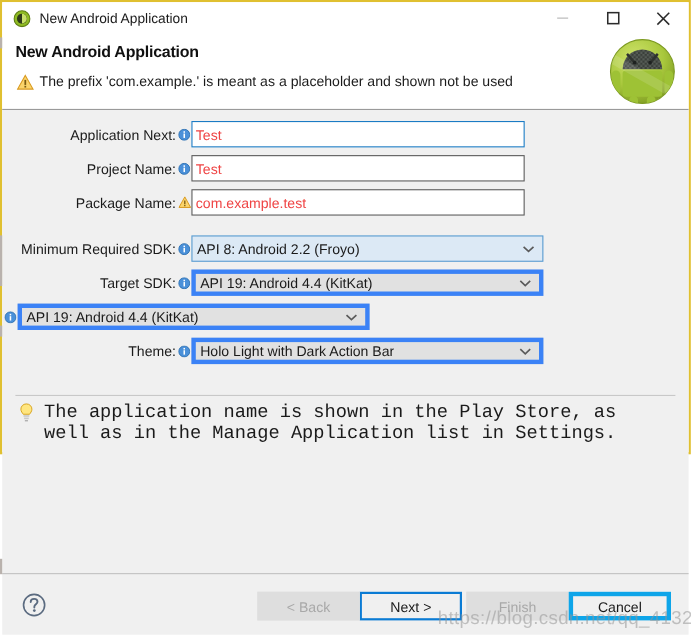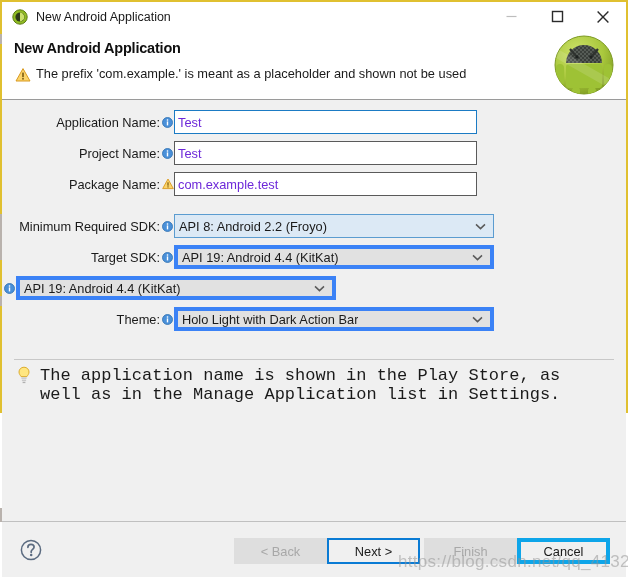--- a/index.html
+++ b/index.html
@@ -130,21 +130,21 @@
     justify-content: center;
   }
 
   .text-input {
     height: 24px;
     box-sizing: border-box;
     background: #ffffff;
     border: 1px solid #5a5a5a;
     font-family: "Liberation Sans", sans-serif;
     font-size: 12.8px;
-    color: #6d28d9;
+    color: #ef4444;
     padding: 0 3px;
     outline: none;
     width: 303px;
     flex: none;
   }
   .text-input.focused {
     border: 1px solid #1b7bc4;
   }
 
   .combo {
@@ -359,21 +359,21 @@
           <rect x="36" y="54" width="8" height="14" rx="4" fill="#9ec235"></rect>
           <path d="M2 14 L62 48 L62 58 L2 24 Z" fill="#ffffff" opacity="0.13"></path>
         </g>
       </svg>
     </span>
   </div>
 
   <div id="body">
 
     <div class="field-row" style="top:9px;">
-      <span class="field-label">Application Name:</span>
+      <span class="field-label">Application Next:</span>
       <span class="field-hint-icon">
         <svg width="11" height="11" viewBox="0 0 11 11">
           <circle cx="5.5" cy="5.5" r="5" fill="#4a90d9" stroke="#2c6fb0" stroke-width="0.8"></circle>
           <rect x="4.8" y="4.4" width="1.4" height="4" fill="#ffffff"></rect>
           <rect x="4.8" y="2.3" width="1.4" height="1.4" fill="#ffffff"></rect>
         </svg>
       </span>
       <input class="text-input focused" type="text" value="Test" style="">
     </div>
 

